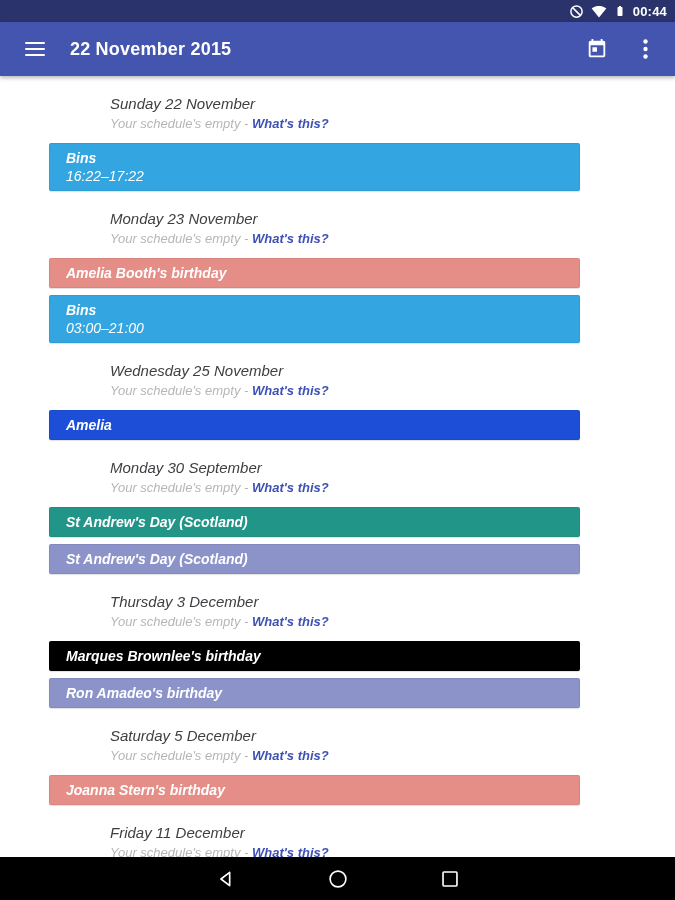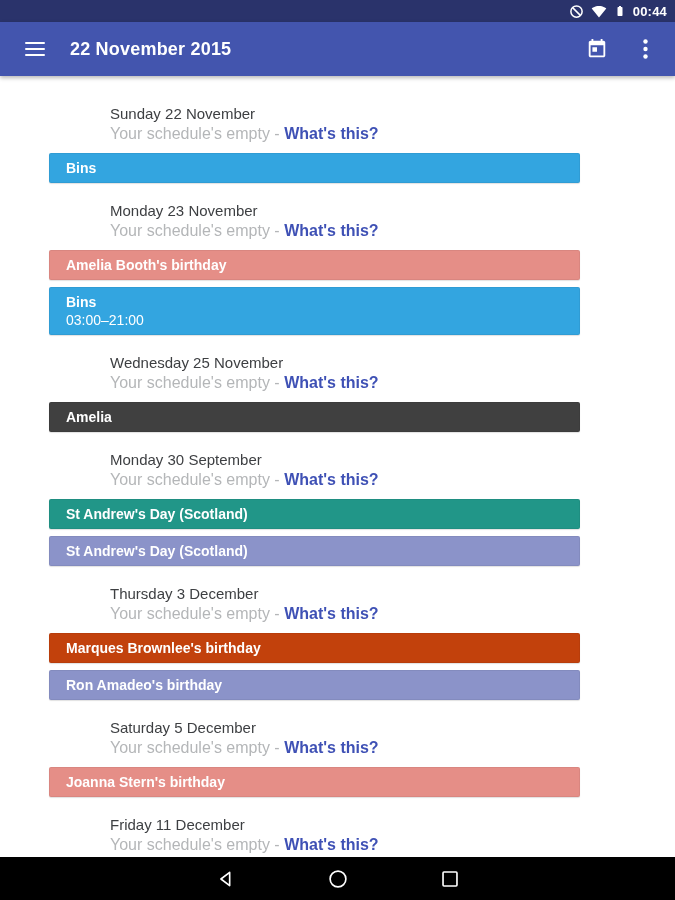--- a/index.html
+++ b/index.html
@@ -25,28 +25,28 @@
     box-shadow:0 2px 4px rgba(0,0,0,.28);
     position:relative; z-index:5;text-align:center;
   }
   .hamburger { width:20px; display:flex; flex-direction:column; gap:3.5px; cursor:pointer; }
   .hamburger span { height:2.5px; background:#fff; border-radius:1px; }
   .app-title { font-size:18px; font-weight:bold; margin-left:25px; letter-spacing:.2px; }
   .app-bar-actions { margin-left:auto; display:flex; align-items:center; gap:16px; }
   .icon-btn { width:40px; height:40px; display:flex; align-items:center; justify-content:center; cursor:pointer; }
   
   .content {
-    height:781px; overflow:hidden; background:#fff; padding-top:17px;
+    height:781px; overflow:hidden; background:#fff; padding-top:7px;font-style:italic;
   }
   .day-section { padding-top:12px; }
   .day-date {
     margin-left:110px; font-size:15px; color:#3d3f42; line-height:18px;
   }
   .day-sub {
-    margin-left:110px; font-size:16px; line-height:17px; margin-top:2px; margin-bottom:11px;
+    margin-left:110px; font-size:13px; line-height:17px; margin-top:2px; margin-bottom:11px;
   }
   .day-sub .empty-text { color:#b4b6b8; }
   .day-sub .whats-this { color:#3F51B5; font-weight:bold; text-decoration:none; cursor:pointer; }
   .event-card {
     margin:0 95px 7px 49px;
     border-radius:2px;
     color:#fff;
     padding:6px 17px;
     box-shadow:inset 0 0 0 1px rgba(0,0,0,.05), 0 1px 1px rgba(0,0,0,.12);
     cursor:pointer;
@@ -103,20 +103,21 @@
 <div class="content" id="schedule-list">
   <div class="day-section">
     <div class="day-date">Sunday 22 November</div>
     <div class="day-sub">
       <span class="empty-text">Your schedule's empty -</span>
       <a class="whats-this">What's this?</a>
     </div>
     <div class="events">
   <div class="event-card" style="background: rgb(51, 165, 224);">
     <div class="event-title">Bins</div>
+    <div class="event-time">16:22–17:22</div>
   </div>
 </div>
   </div>
 
   <div class="day-section">
     <div class="day-date">Monday 23 November</div>
     <div class="day-sub">
       <span class="empty-text">Your schedule's empty -</span>
       <a class="whats-this">What's this?</a>
     </div>
@@ -133,21 +134,21 @@
 </div>
   </div>
 
   <div class="day-section">
     <div class="day-date">Wednesday 25 November</div>
     <div class="day-sub">
       <span class="empty-text">Your schedule's empty -</span>
       <a class="whats-this">What's this?</a>
     </div>
     <div class="events">
-  <div class="event-card" style="background: #404040;">
+  <div class="event-card" style="background: #1d4ed8;">
     <div class="event-title">Amelia</div>
 
   </div>
 </div>
   </div>
 
   <div class="day-section">
     <div class="day-date">Monday 30 September</div>
     <div class="day-sub">
       <span class="empty-text">Your schedule's empty -</span>
@@ -166,21 +167,21 @@
 </div>
   </div>
 
   <div class="day-section">
     <div class="day-date">Thursday 3 December</div>
     <div class="day-sub">
       <span class="empty-text">Your schedule's empty -</span>
       <a class="whats-this">What's this?</a>
     </div>
     <div class="events">
-  <div class="event-card" style="background: #c2410c;">
+  <div class="event-card" style="background: #000000;">
     <div class="event-title">Marques Brownlee's birthday</div>
 
   </div>
 
   <div class="event-card" style="background: rgb(139, 147, 201);">
     <div class="event-title">Ron Amadeo's birthday</div>
 
   </div>
 </div>
   </div>

